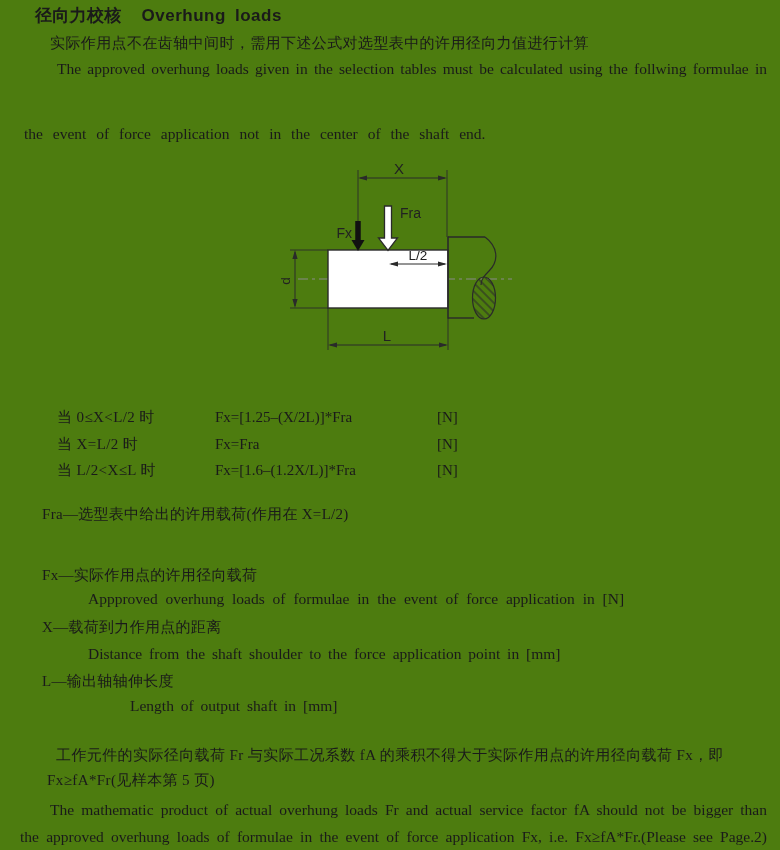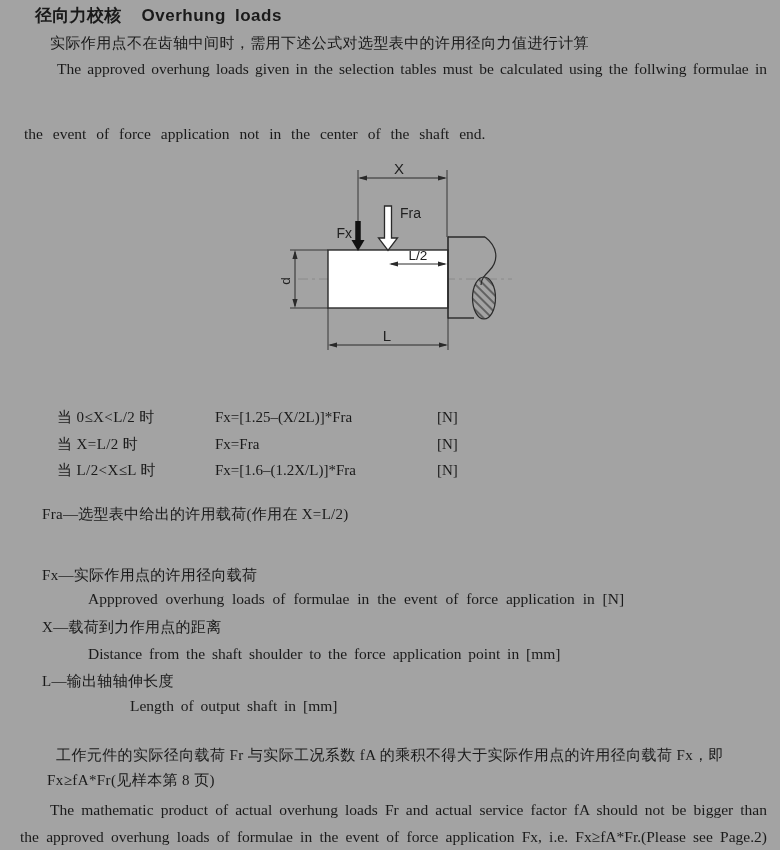--- a/index.html
+++ b/index.html
@@ -1,17 +1,17 @@
 <!DOCTYPE html>
 <html><head>
 <meta charset="utf-8">
 <style>
   html,body{margin:0;padding:0;background:#ffffff;}
   .page{
-    position:relative;width:780px;height:850px;background:#a3a3a3;
+    position:relative;width:780px;height:850px;background:#4d7c0f;
     font-family:"Liberation Serif","DejaVu Serif",serif;
     color:#1a1a1a;overflow:hidden;
   }
   .abs{position:absolute;white-space:nowrap;}
   .title{
     font-family:"Liberation Sans","DejaVu Sans",sans-serif;
     font-weight:700;font-size:17px;letter-spacing:0.3px;
   }
   .title .en{margin-left:20px;letter-spacing:0.5px;word-spacing:4px;}
   .zh{font-size:15px;letter-spacing:0.4px;}
@@ -133,17 +133,17 @@
   <div class="abs term" style="left:42px;top:566px;">Fx—实际作用点的许用径向载荷</div>
   <div class="abs en-serif ws4" style="left:88px;top:590px;">Appproved overhung loads of formulae in the event of force application in [N]</div>
 
   <div class="abs term" style="left:42px;top:618px;text-align:center;">X—载荷到力作用点的距离</div>
   <div class="abs en-serif ws3" style="left:88px;top:645px;">Distance from the shaft shoulder to the force application point in [mm]</div>
 
   <div class="abs term" style="left:42px;top:672px;">L—输出轴轴伸长度</div>
   <div class="abs en-serif ws3" style="left:88px;top:697px;margin-left:42px;">Length of output shaft in [mm]</div>
 
   <div class="abs zh" style="left:56px;top:746px;">工作元件的实际径向载荷 Fr 与实际工况系数 fA 的乘积不得大于实际作用点的许用径向载荷 Fx，即</div>
-  <div class="abs zh" style="left:47px;top:771px;">Fx≥fA*Fr(见样本第 8 页)</div>
+  <div class="abs zh" style="left:47px;top:771px;">Fx≥fA*Fr(见样本第 5 页)</div>
   <div class="abs en-serif jline" style="left:20px;top:801px;width:747px;text-indent:30px;">The mathematic product of actual overhung loads Fr and actual service factor fA should not be bigger than</div>
   <div class="abs en-serif jline" style="left:20px;top:828px;width:747px;">the approved overhung loads of formulae in the event of force application Fx, i.e. Fx≥fA*Fr.(Please see Page.2)</div>
 
 </div>
 
 </body></html>

